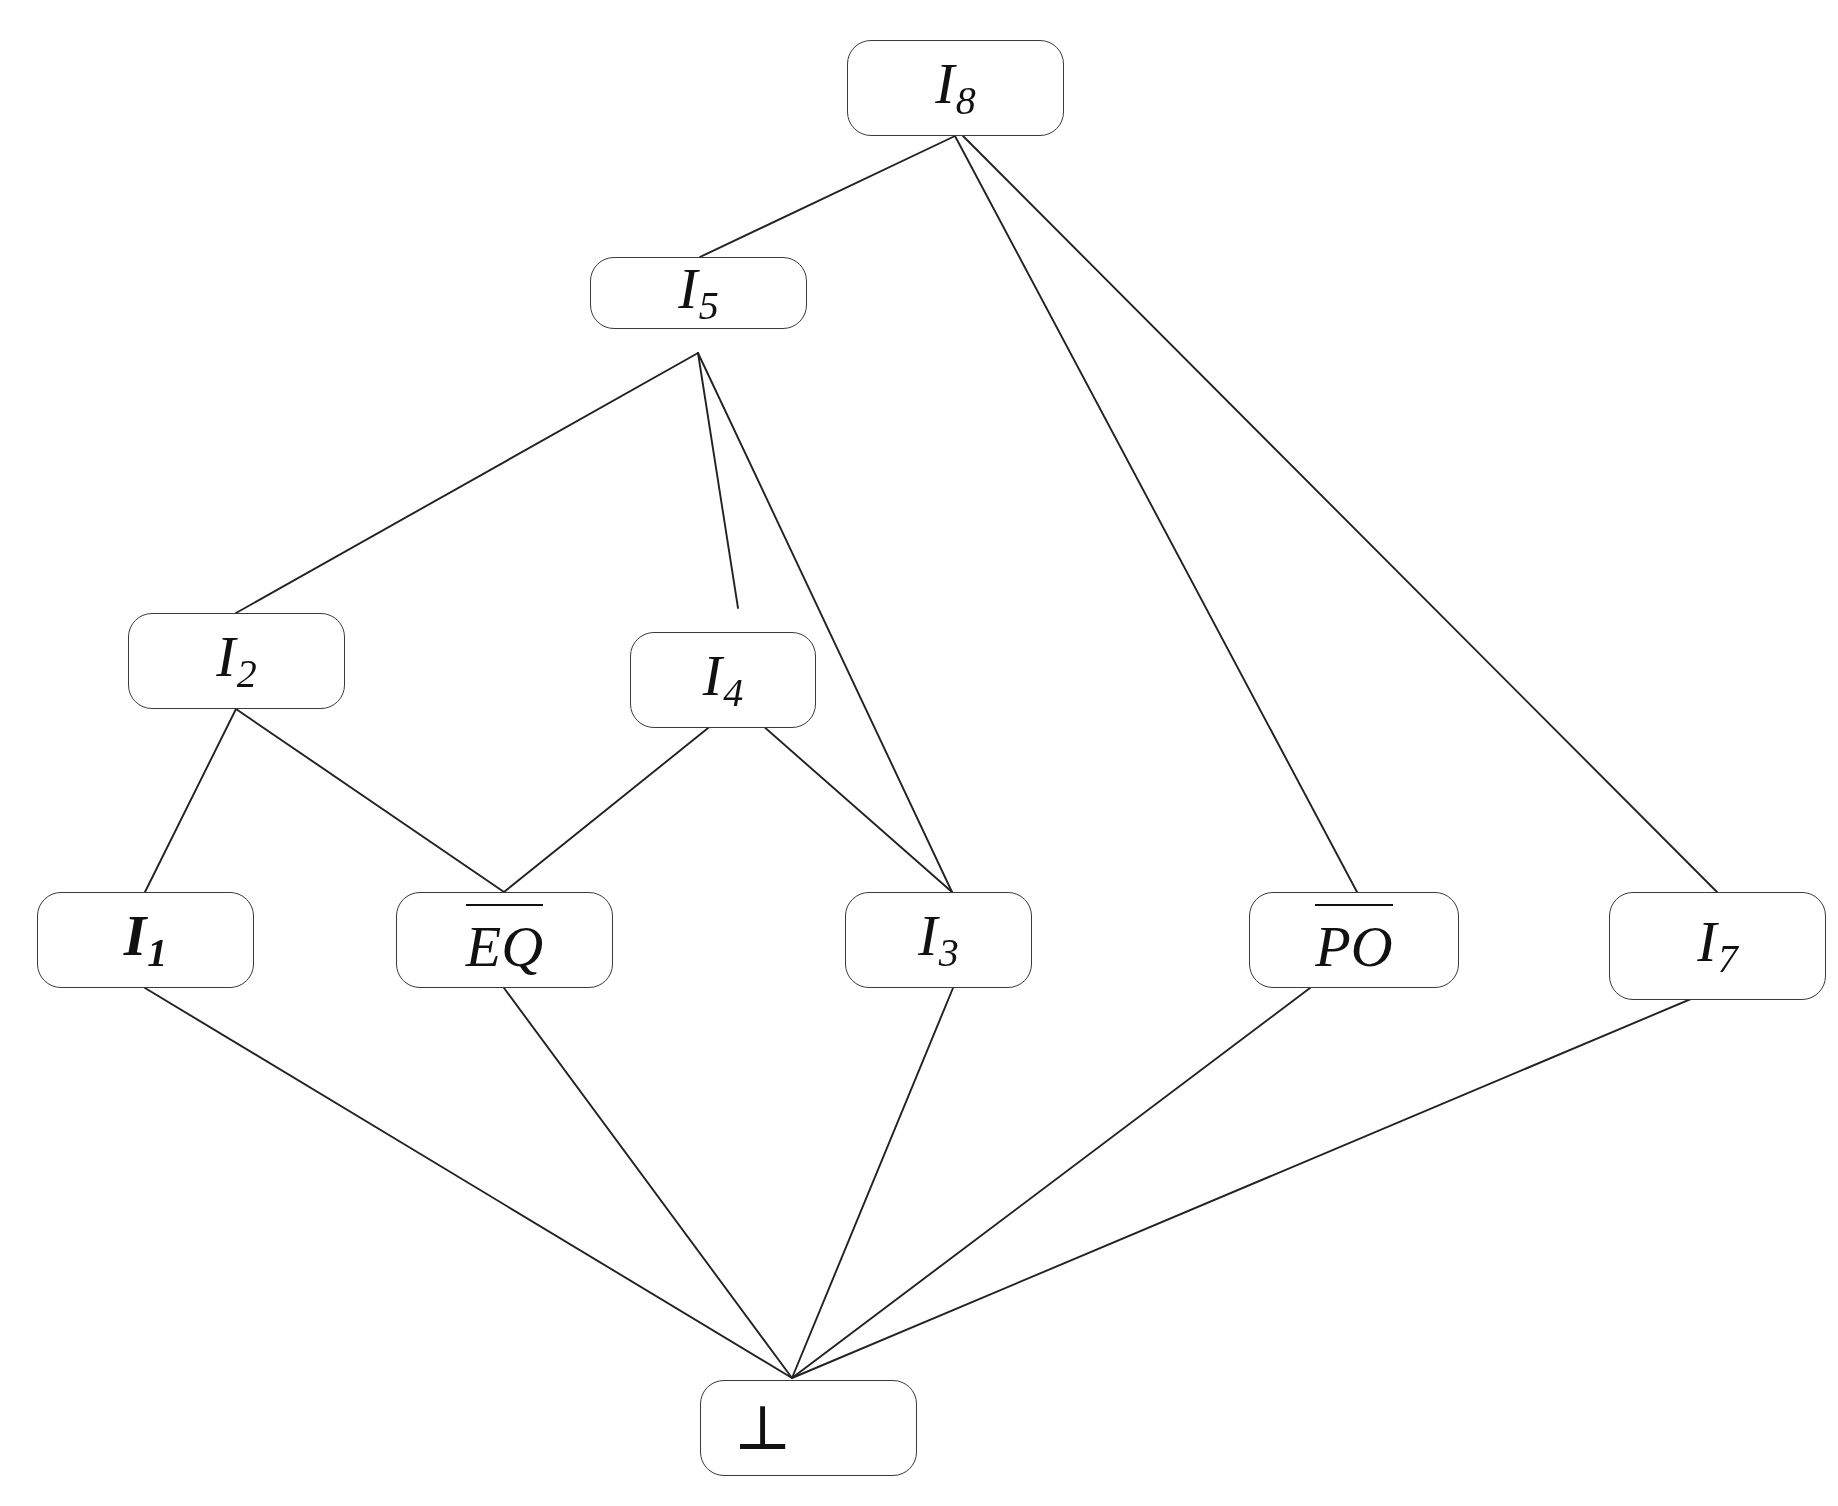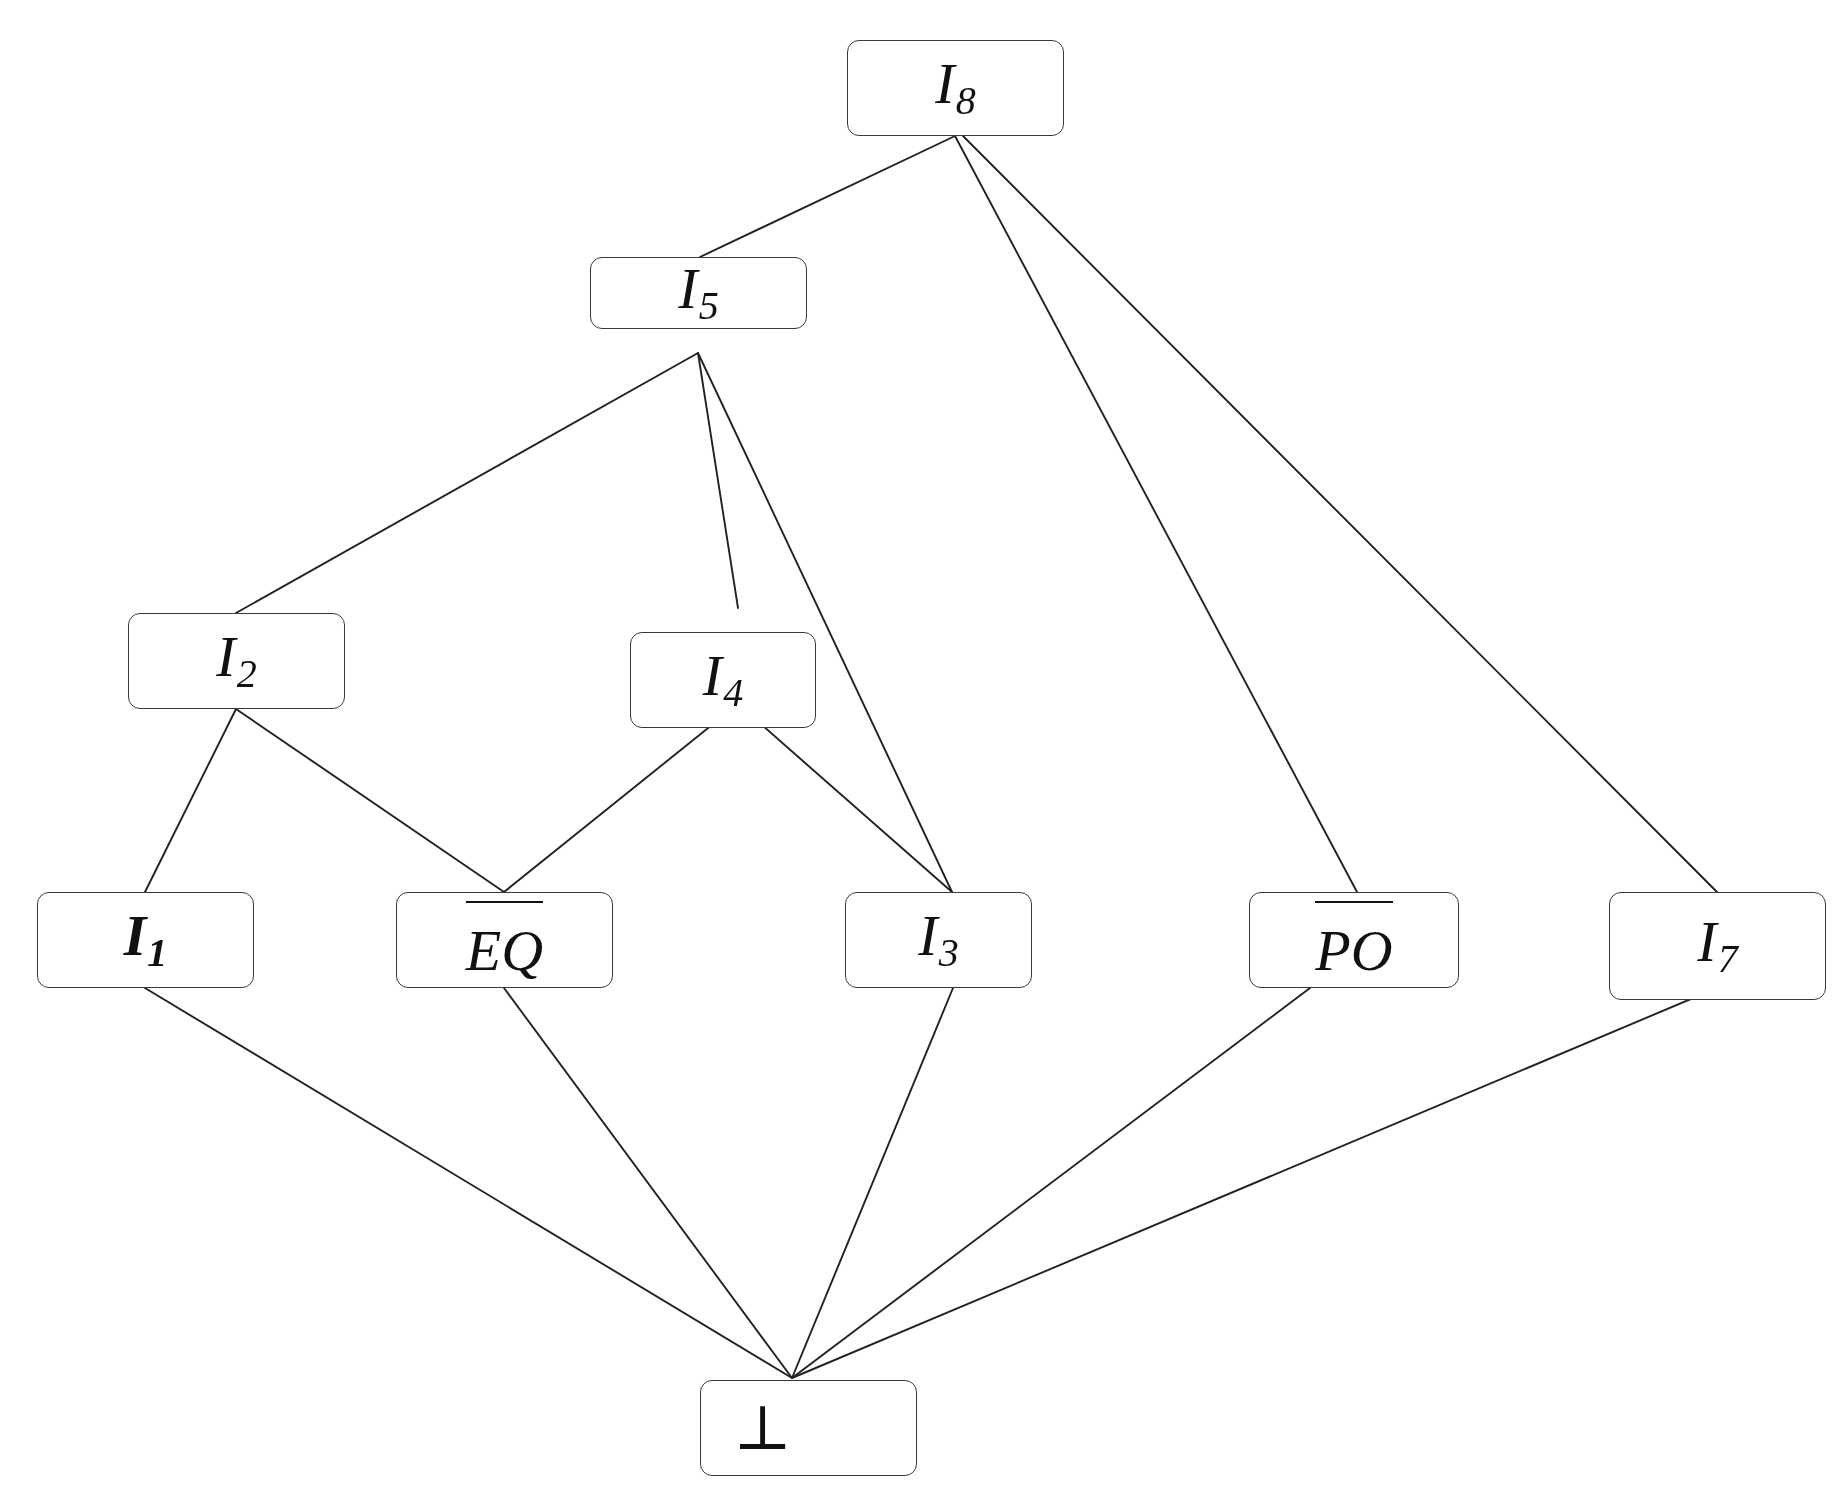--- a/index.html
+++ b/index.html
@@ -23,21 +23,21 @@
     left: 0;
     top: 0;
     width: 1838px;
     height: 1506px;
     pointer-events: none;
   }
   .lattice-node {
     position: absolute;
     box-sizing: border-box;
     border: 1.6px solid #3a3a3a;
-    border-radius: 12px;
+    border-radius: 24px;
     background: #ffffff;
     display: flex;
     align-items: center;
     justify-content: center;
     z-index: 2;
   }
   .node-label {
     font-family: "Liberation Serif", "DejaVu Serif", serif;
     font-style: italic;
     font-size: 58px;
@@ -48,21 +48,21 @@
   }
   .node-label .sub {
     font-size: 40px;
     font-style: italic;
     vertical-align: -0.28em;
     margin-left: 1px;
     letter-spacing: 0;
   }
   .node-label.overline {
     border-top: 2.4px solid #111111;
-    padding-top: 20px;
+    padding-top: 13px;
     line-height: 0.98;
   }
   .node-label.bottom-glyph {
     font-style: normal;
     font-size: 62px;
     position: relative;
     left: -46px;
   }
 </style>
 </head>

